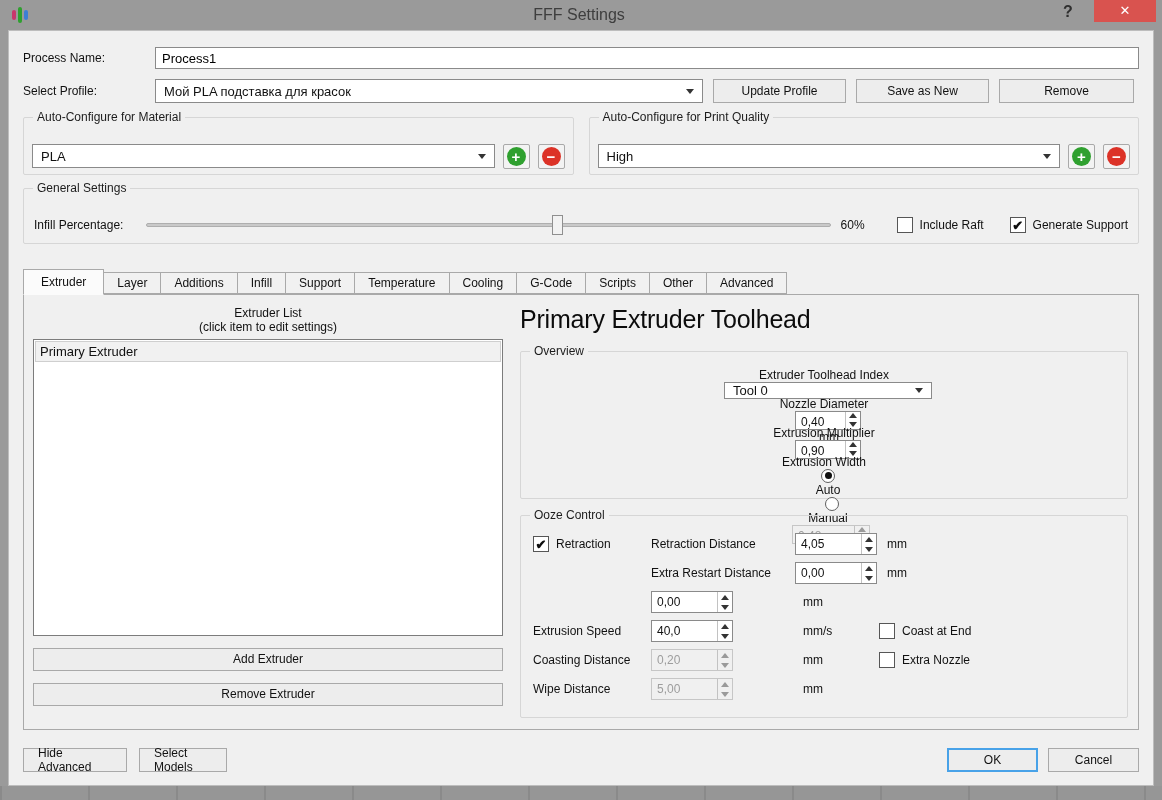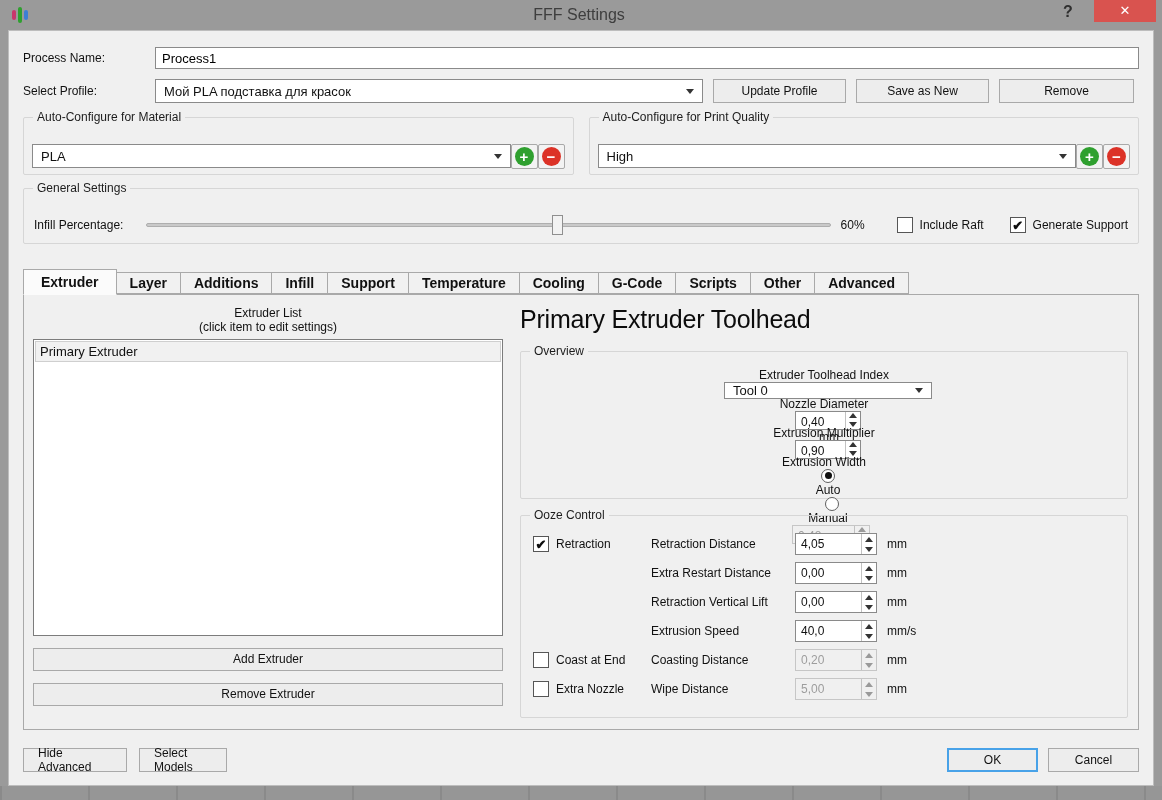--- a/index.html
+++ b/index.html
@@ -56,35 +56,35 @@
   .row1 { display:flex; align-items:center; margin-top:2px; }
   .row1 .lbl { width:132px; font-size:12px; }
   .row1 input { flex:1; height:22px; border:1px solid #8a8a8a; padding:0 6px; font-family:"Liberation Sans",sans-serif; font-size:13px; background:#fff; }
   .row2 { display:flex; align-items:center; margin-top:10px; }
   .row2 .lbl { width:132px; }
   .row2 .dd { width:548px; }
   .row2 .btn { width:133px; margin-left:10px; }
   .row2 .btn:last-child { width:135px; }
 
   .autocfg { display:flex; gap:15px; margin-top:14px; }
-  .autocfg .group { flex:1; height:58px; padding:20px 8px 0 8px; display:flex; align-items:center; gap:0; }
+  .autocfg .group { flex:1; height:58px; padding:20px 8px 0 8px; display:flex; align-items:center; gap:8px; }
   .autocfg .dd { flex:1; height:24px; }
 
   .general { margin-top:13px; height:56px; padding:19px 10px 0 10px; display:flex; align-items:center; }
   .general .lbl { width:112px; }
   .slider { flex:1; height:20px; position:relative; margin-right:10px; }
   .slider .track { position:absolute; left:0; right:0; top:8px; height:4px; background:#c9c9c9; border:1px solid #aeaeae; border-radius:2px; }
   .slider .handle { position:absolute; top:0; width:11px; height:20px; background:#f2f2f2; border:1px solid #8f8f8f; margin-left:-5px; }
   .general .pct { width:34px; margin-right:22px; }
   .cbgroup { display:flex; align-items:center; gap:7px; }
   .gap26 { margin-right:26px; }
 
   
   .tabs { display:flex; margin-top:25px; align-items:flex-end; position:relative; z-index:2; }
-  .tab { height:22px; padding:0 13px; background:#f1f1f1; border:1px solid #a9a9a9; border-left:none; display:flex; align-items:center; font-size:14px;font-weight:bold; }
+  .tab { height:22px; padding:0 13px; background:#f1f1f1; border:1px solid #a9a9a9; border-left:none; display:flex; align-items:center; font-size:12px; }
   .tab.first { border-left:1px solid #a9a9a9; }
   .tab.active { height:26px; padding:0 17px; background:#fbfbfb; border-left:1px solid #a9a9a9; border-bottom:1px solid #fbfbfb; margin-bottom:-1px; }
 
   .panel { border:1px solid #a9a9a9; background:#f0f0f0; height:441px; display:flex; padding:8px 10px 10px 9px; }
   .leftcol { width:470px; display:flex; flex-direction:column; }
   .list-title { text-align:center; font-size:12px; margin-top:3px; }
   .list-sub { text-align:center; font-size:12px; }
   .listbox { margin-top:5px; height:297px; background:#fff; border:1px solid #7c7c7c; padding:1px; }
   .list-item { height:21px; background:#f1f1f1; border:1px solid #cfcfcf; display:flex; align-items:center; padding-left:4px; font-size:13px; }
   .leftcol .btn.wide { margin-top:12px; height:23px; }
@@ -318,21 +318,20 @@
                     </div>
                     <div>
                       <span class="tri-dn"></span>
                     </div>
                   </span>
             </div>
               </div>
             <span class="ml8">mm</span>
 
             <div></div>
-            <span>Retraction Vertical Lift</span>
             <div>
                 <div class="spin w82">
               <span class="val">0,00</span>
               <span class="btns">
                     <div>
                       <span class="tri-up"></span>
                     </div>
                     <div>
                       <span class="tri-dn"></span>
                     </div>

